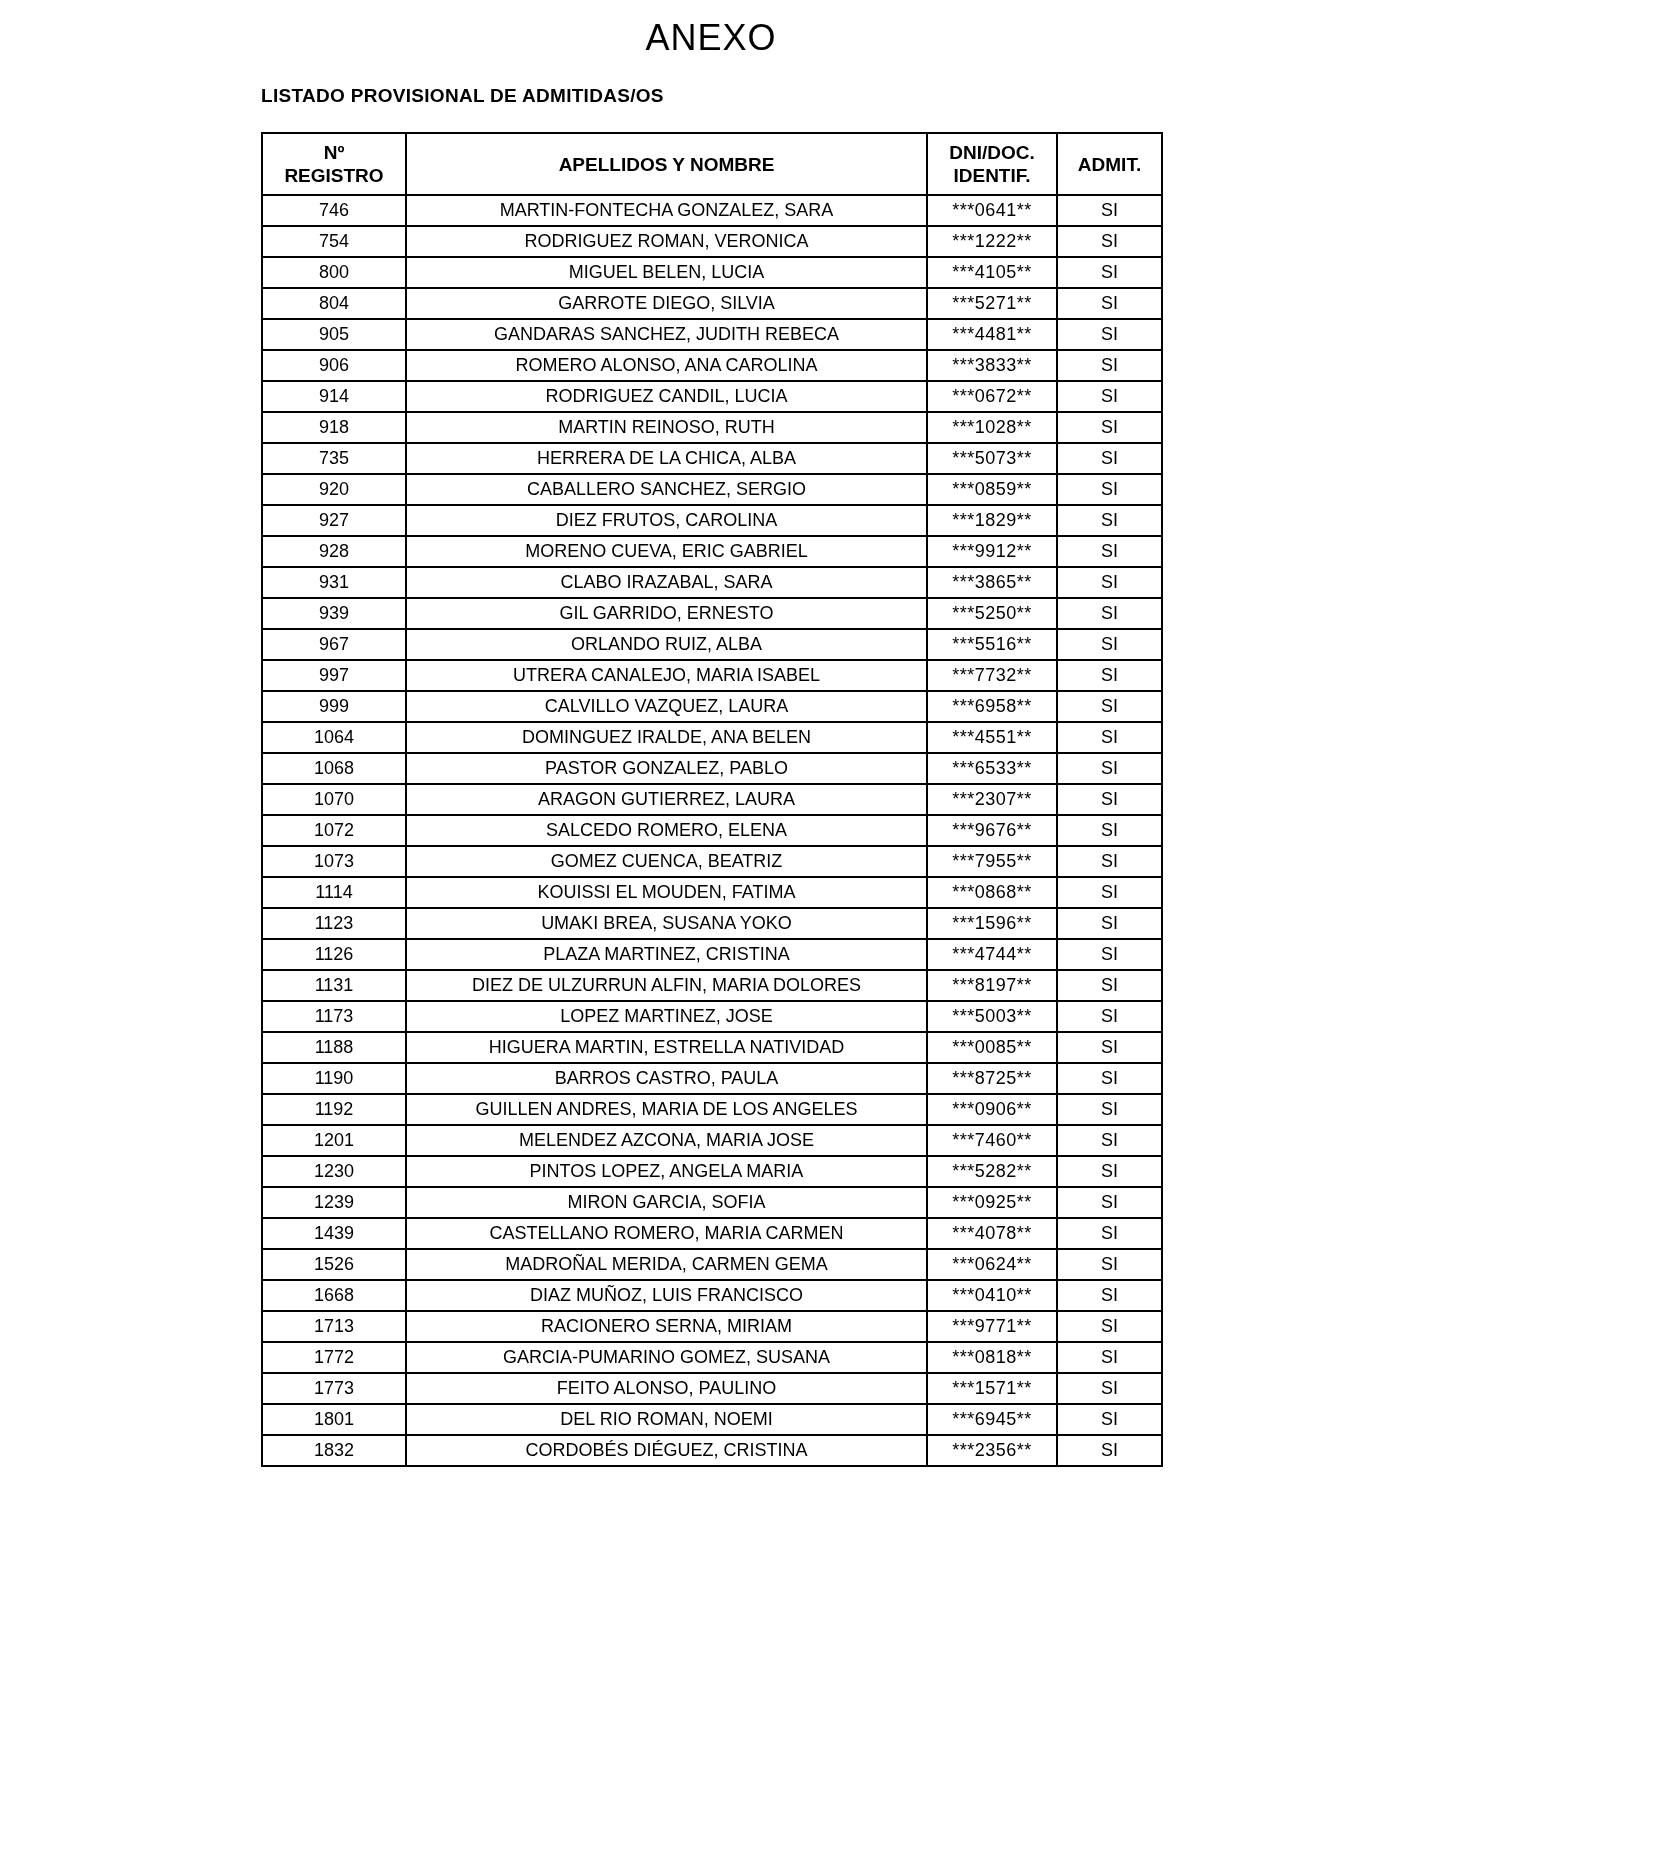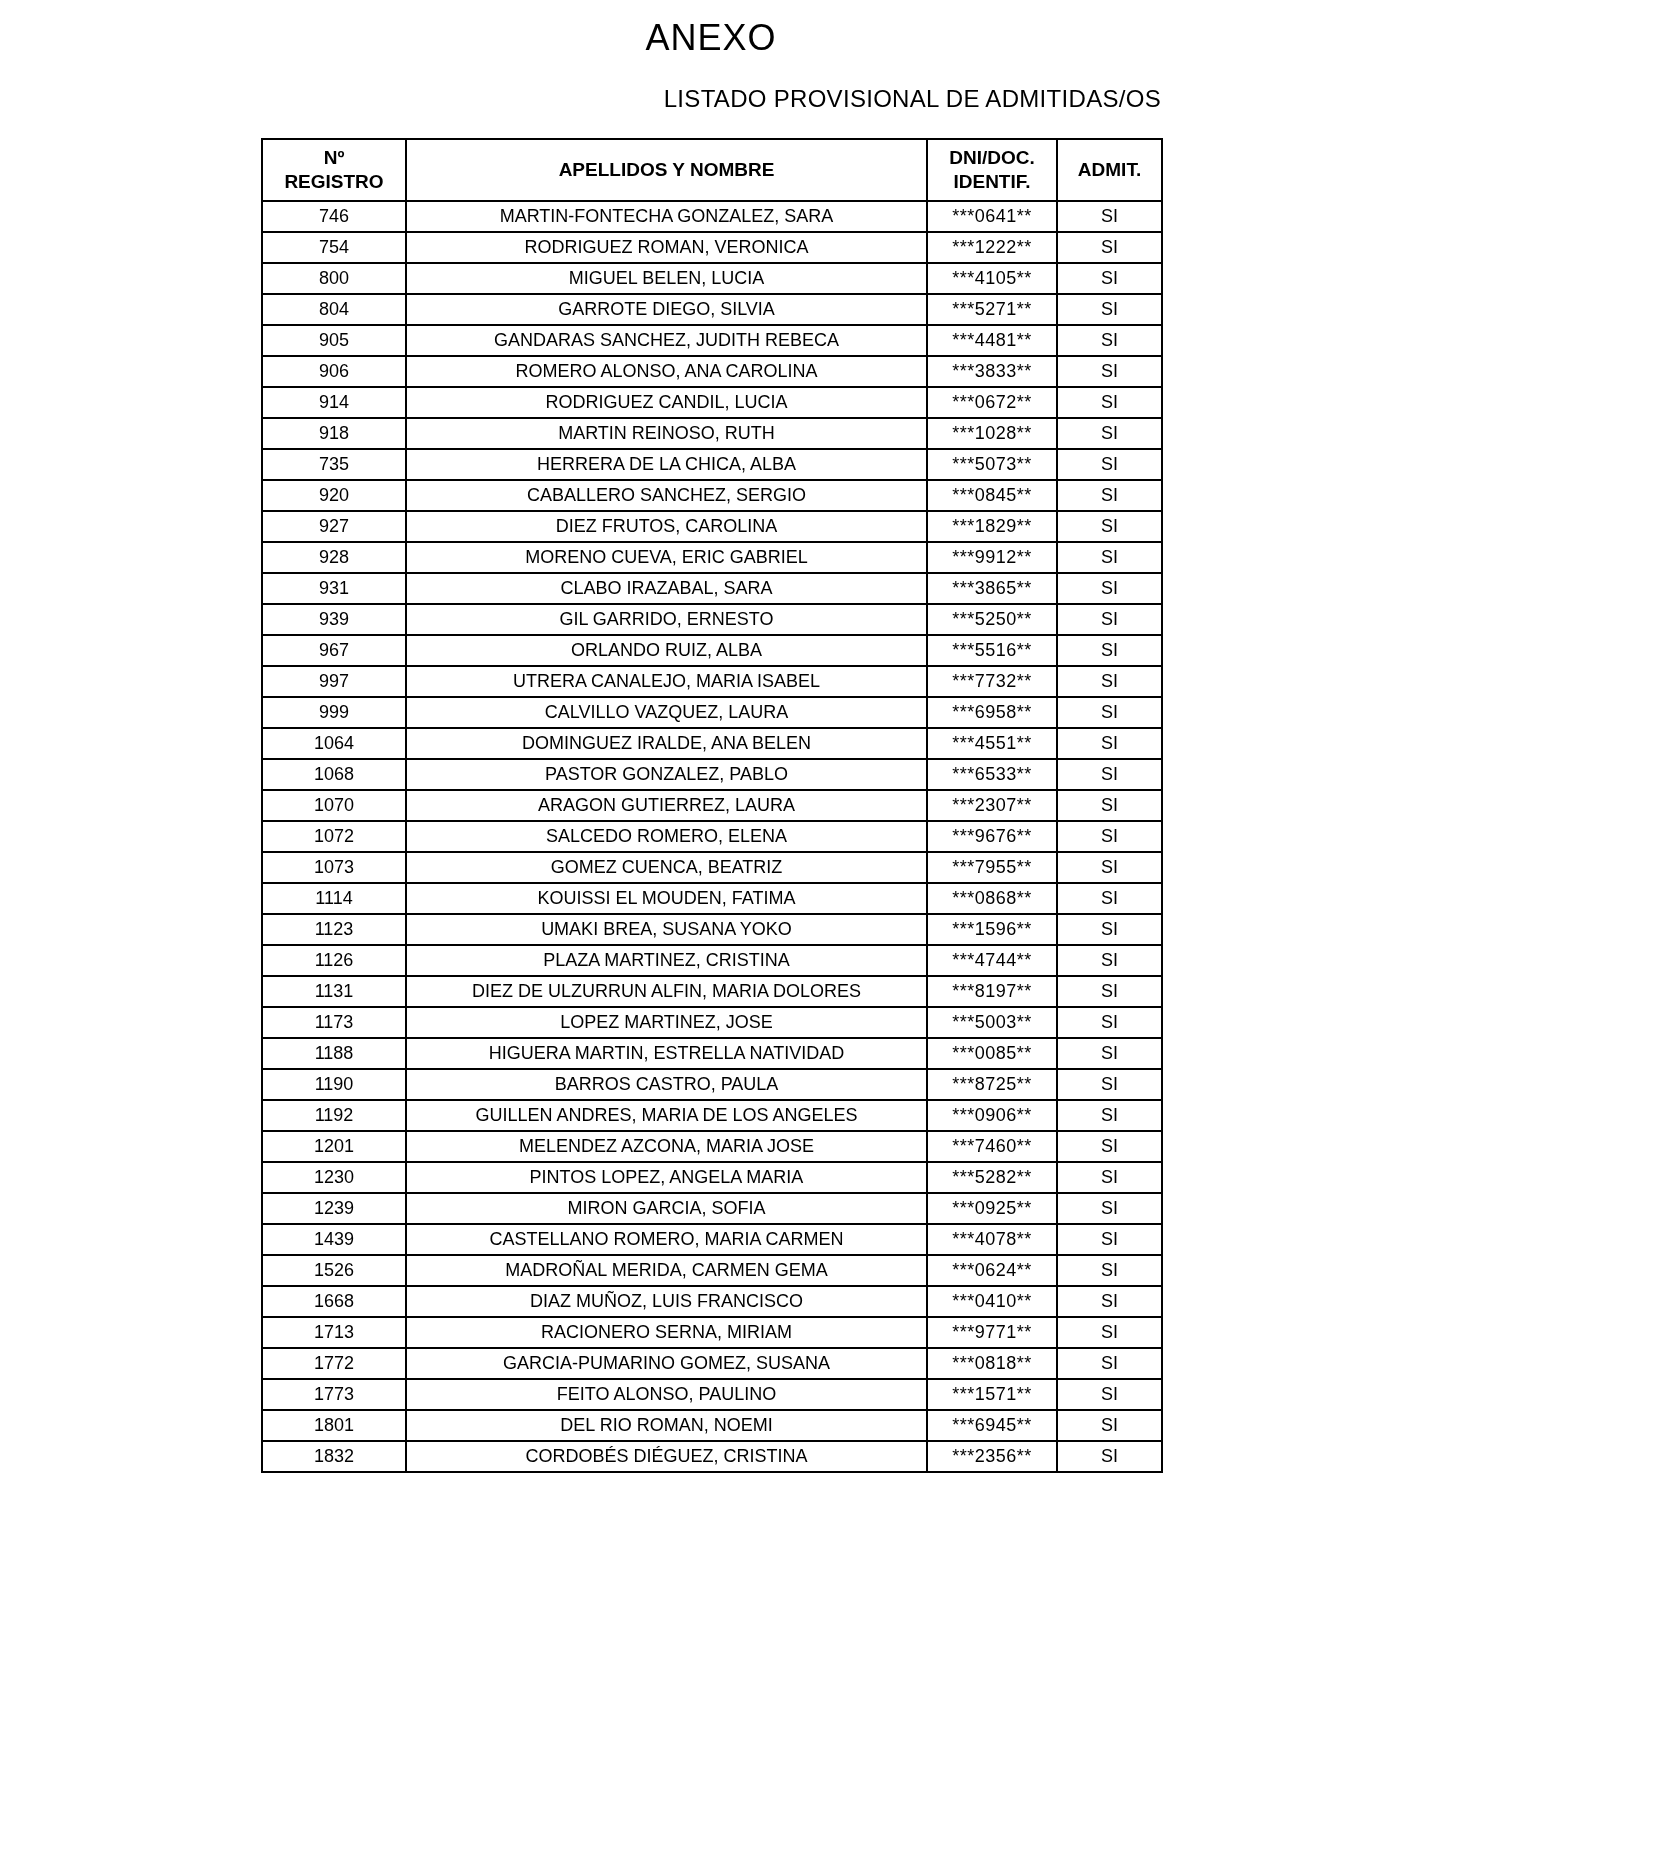--- a/index.html
+++ b/index.html
@@ -25,23 +25,23 @@
   .title {
     text-align: center;
     font-size: 36px;
     font-weight: normal;
     letter-spacing: 1px;
     margin: 0;
     padding: 0;
     line-height: 1.1;
   }
   .subtitle {
-    text-align: right;
-    font-size: 24px;
-    font-weight: normal;
+    text-align: left;
+    font-size: 19px;
+    font-weight: bold;
     letter-spacing: 0.3px;
     margin: 28px 0 0 0;
     padding: 0;
     line-height: 1.1;
   }
   table.listado {
     border-collapse: collapse;
     table-layout: fixed;
     width: 900px;
     margin-top: 26px;
@@ -149,21 +149,21 @@
           </tr>
           <tr>
             <td class="col-registro">735</td>
             <td class="col-nombre">HERRERA DE LA CHICA, ALBA</td>
             <td class="col-dni">***5073**</td>
             <td class="col-admit">SI</td>
           </tr>
           <tr>
             <td class="col-registro">920</td>
             <td class="col-nombre">CABALLERO SANCHEZ, SERGIO</td>
-            <td class="col-dni">***0845**</td>
+            <td class="col-dni">***0859**</td>
             <td class="col-admit">SI</td>
           </tr>
           <tr>
             <td class="col-registro">927</td>
             <td class="col-nombre">DIEZ FRUTOS, CAROLINA</td>
             <td class="col-dni">***1829**</td>
             <td class="col-admit">SI</td>
           </tr>
           <tr>
             <td class="col-registro">928</td>

